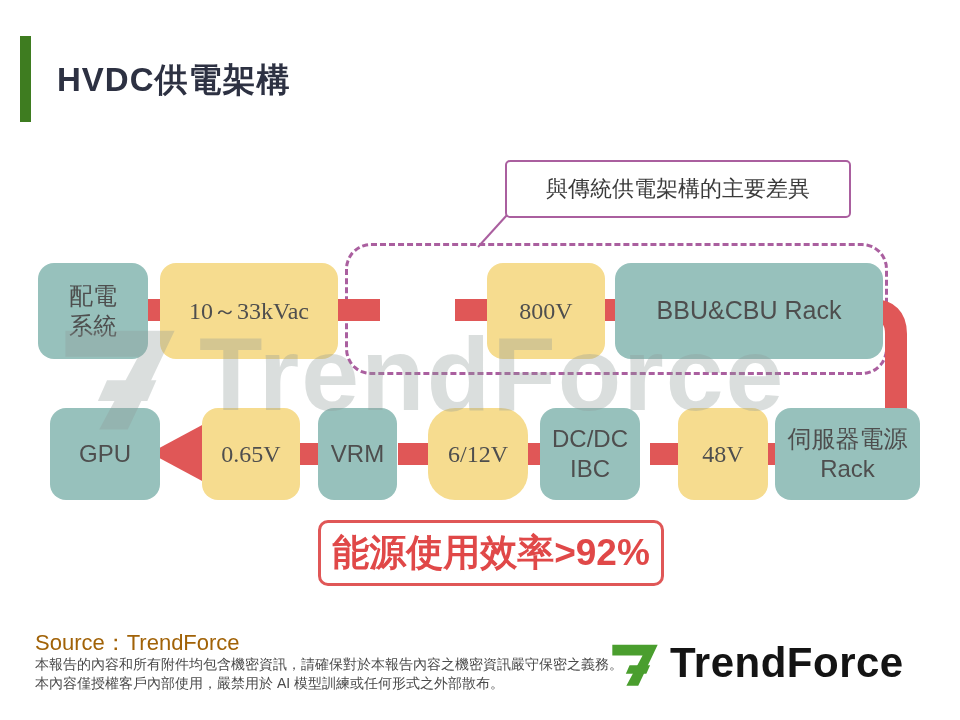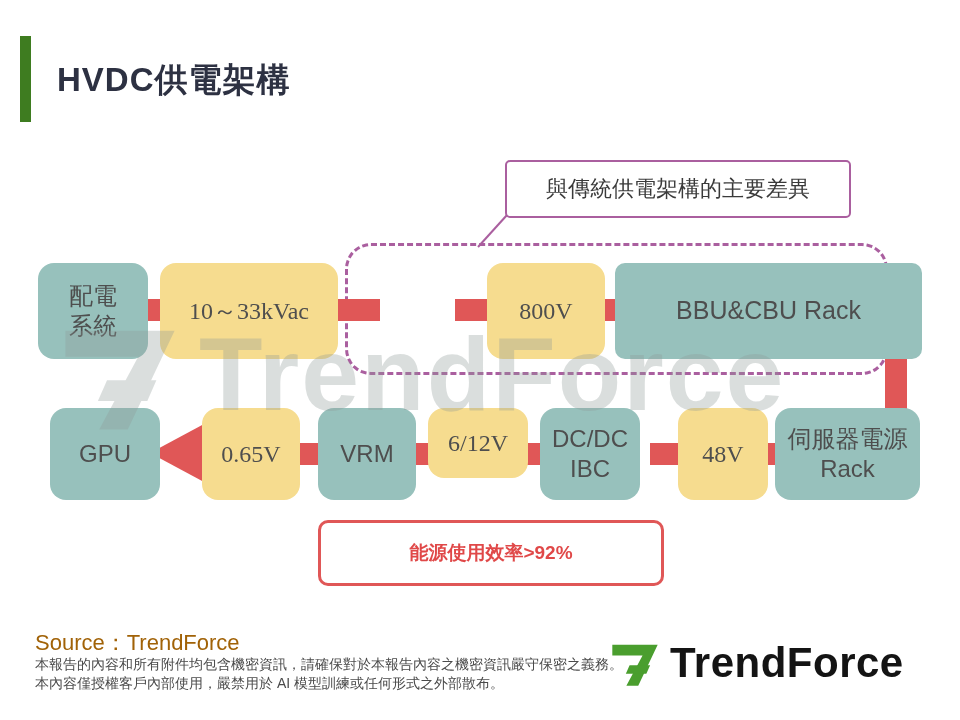--- a/index.html
+++ b/index.html
@@ -27,21 +27,21 @@
   .pipe{position:absolute;height:22px;background:#e05757;z-index:10;}
   .arrow-left{
     position:absolute;left:150px;top:424px;width:0;height:0;z-index:10;
     border-top:29px solid transparent;border-bottom:29px solid transparent;border-right:54px solid #e05757;
   }
   .svg-layer{position:absolute;left:0;top:0;width:960px;height:720px;z-index:8;pointer-events:none;}
   .efficiency{
     position:absolute;left:318px;top:520px;width:340px;height:60px;
     border:3px solid #e05757;border-radius:10px;background:#ffffff;z-index:25;
     display:flex;align-items:center;justify-content:center;
-    font-size:19px;font-weight:bold;color:#e04848;
+    font-size:37px;font-weight:bold;color:#e04848;
   }
   .source{position:absolute;left:35px;top:628px;font-size:22px;color:#a16207;}
   .disclaimer{position:absolute;left:35px;font-size:14px;color:#4a4a4a;}
   .d1{top:656px;} .d2{top:675px;}
   .watermark{
     position:absolute;left:55px;top:292px;width:850px;height:165px;z-index:40;
     display:flex;align-items:center;gap:14px;opacity:0.32;color:#8f9a98;pointer-events:none;
   }
   .watermark .wm-text{font-size:104px;font-weight:bold;letter-spacing:2px;white-space:nowrap;}
   .logo{position:absolute;left:608px;top:636px;display:flex;align-items:center;gap:8px;z-index:20;}
@@ -66,33 +66,33 @@
 
   <div class="pipe" style="left:120px;top:299px;width:60px;"></div>
   <div class="pipe" style="left:320px;top:299px;width:60px;"></div>
   <div class="pipe" style="left:455px;top:299px;width:50px;"></div>
   <div class="pipe" style="left:590px;top:299px;width:45px;"></div>
 
   <div class="box teal" style="left:38px;top:263px;width:110px;height:96px;">配電
 系統</div>
   <div class="box yellow" style="left:160px;top:263px;width:178px;height:96px;">10～33kVac</div>
   <div class="box yellow" style="left:487px;top:263px;width:118px;height:96px;">800V</div>
-  <div class="box teal" style="left:615px;top:263px;width:307px;height:96px;font-size:25px;border-radius:10px;">BBU&amp;CBU Rack</div>
+  <div class="box teal" style="left:615px;top:263px;width:268px;height:96px;font-size:25px;">BBU&amp;CBU Rack</div>
 
   <div class="pipe" style="left:750px;top:443px;width:40px;"></div>
   <div class="pipe" style="left:650px;top:443px;width:45px;"></div>
   <div class="pipe" style="left:510px;top:443px;width:45px;"></div>
   <div class="pipe" style="left:398px;top:443px;width:45px;"></div>
   <div class="pipe" style="left:285px;top:443px;width:48px;"></div>
   <div class="arrow-left"></div>
 
   <div class="box teal" style="left:38px;top:408px;width:110px;height:92px;margin-left:12px;">GPU</div>
   <div class="box yellow" style="left:202px;top:408px;width:98px;height:92px;">0.65V</div>
-  <div class="box teal" style="left:318px;top:408px;width:98px;height:92px;">VRM</div>
-  <div class="box yellow" style="left:428px;top:408px;width:100px;height:70px;">6/12V</div>
+  <div class="box teal" style="left:318px;top:408px;width:79px;height:92px;">VRM</div>
+  <div class="box yellow" style="left:428px;top:408px;width:100px;height:92px;border-radius:27px;">6/12V</div>
   <div class="box teal" style="left:540px;top:408px;width:100px;height:92px;">DC/DC
 IBC</div>
   <div class="box yellow" style="left:678px;top:408px;width:90px;height:92px;">48V</div>
   <div class="box teal" style="left:775px;top:408px;width:145px;height:92px;">伺服器電源
 Rack</div>
 
   <div class="efficiency">能源使用效率&gt;92%</div>
 
   <div class="source">Source：TrendForce</div>
   <div class="disclaimer d1">本報告的內容和所有附件均包含機密資訊，請確保對於本報告內容之機密資訊嚴守保密之義務。</div>

